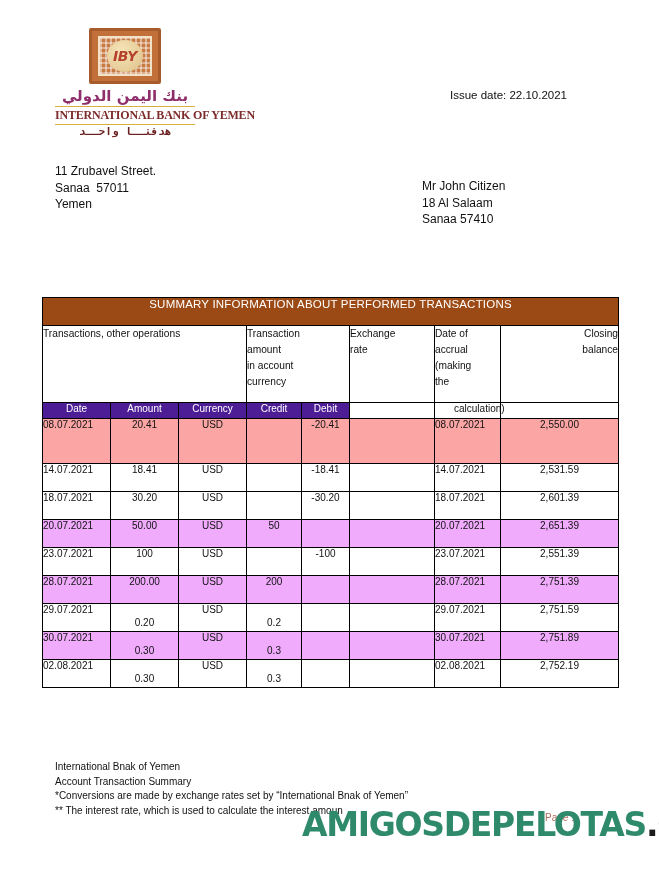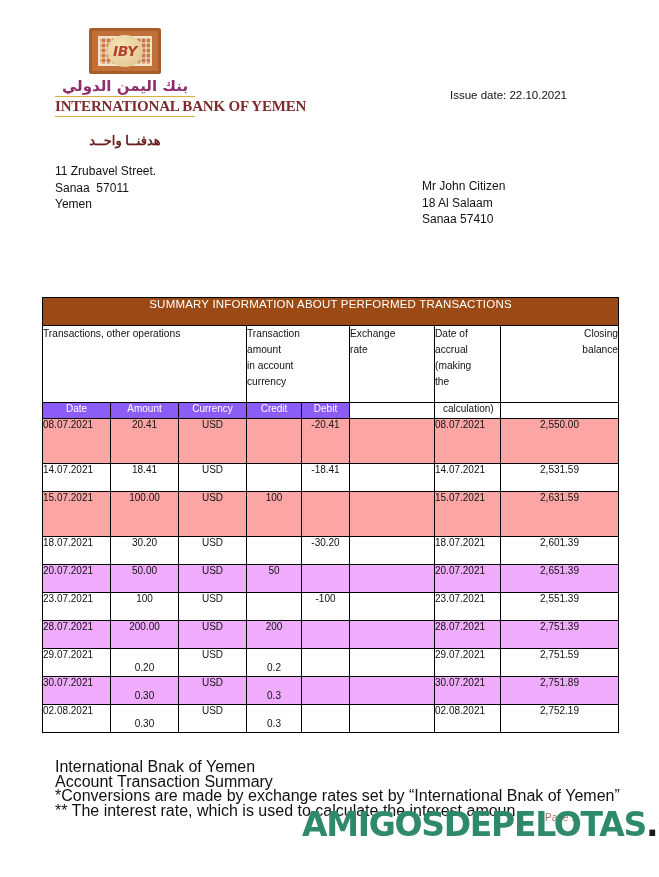--- a/index.html
+++ b/index.html
@@ -25,21 +25,21 @@
   
   .logo-block {
     position: absolute;
     left: 55px;
     top: 28px;
     width: 140px;
     text-align: center;
   }
   .logo-emblem {
     width: 72px;
-    height: 46px;
+    height: 56px;
     margin: 0 auto;
     background: #c2703a;
     border: 3px solid #a85c2c;
     box-sizing: border-box;
     position: relative;
     border-radius: 2px;
   }
   .logo-emblem .inner-frame {
     position: absolute;
     left: 6px; top: 5px; right: 6px; bottom: 5px;
@@ -75,33 +75,33 @@
     font-size: 15px;
     font-weight: bold;
     color: #8e2f6b;
     direction: rtl;
     line-height: 1.05;
     letter-spacing: 0px;
   }
   .logo-en {
     margin-top: 1px;
     font-family: "Liberation Serif", serif;
-    font-size: 15px;
+    font-size: 12px;
     font-weight: bold;
     color: #7d2b2b;
     letter-spacing: -0.2px;
     border-top: 1px solid #d9b03c;
     border-bottom: 1px solid #d9b03c;
     padding: 1px 0;
     white-space: nowrap;
   }
   .logo-slogan {
-    margin-top: 16px;
-    font-family: Liberation Sans, sans-serif;
-    font-size: 13px;
+    margin-top: 0;
+    font-family: Liberation Mono, monospace;
+    font-size: 11px;
     font-weight: bold;
     color: #6b2020;
     direction: rtl;
     letter-spacing: 1px;
   }
 
   
   .issue-date {
     position: absolute;
     left: 450px;
@@ -161,33 +161,33 @@
     height: 76px;
     font-size: 10.2px;
     line-height: 16px;
     padding: 4px 4px 0 4px;
     color: #111;
     background: #ffffff;
   }
   .grp-center { text-align: right; }
 
   .sub-head td {
-    background: #8b5cf6;
+    background: #4c1d95;
     color: #ffffff;
     text-align: center;
     font-size: 10px;
     height: 15px;
     vertical-align: middle;
     padding: 0;
   }
   .sub-head td.plain {
     background: #ffffff;
     color: #111;
     text-align: left;
-    padding: 0 8px;
+    padding: 0 19px;
     vertical-align: top;
   }
 
   .data-row td {
     height: 27px;
     font-size: 10px;
     color: #111;
     padding: 4px 4px 0 4px;
   }
   .data-row.tall td { height: 44px; }
@@ -201,21 +201,21 @@
   .shade-light td { background: #f0abfc; }
   .shade-none td { background: #ffffff; }
 
   .drop { display: block; padding-top: 13px; }
 
   
   .footer {
     position: absolute;
     left: 55px;
     top: 760px;
-    font-size: 16px;
+    font-size: 10px;
     line-height: 14.5px;
     color: #111;
   }
   .page-num {
     position: absolute;
     left: 545px;
     top: 812px;
     font-size: 10px;
     color: #b06a5a;
   }
@@ -321,30 +321,20 @@
           <tr class="data-row shade-none">
             <td class="c-date">14.07.2021</td>
             <td class="c-num">18.41</td>
             <td class="c-cur">USD</td>
             <td class="c-num"></td>
             <td class="c-num">-18.41</td>
             <td class="c-num"></td>
             <td class="c-date">14.07.2021</td>
             <td class="c-bal">2,531.59</td>
           </tr>
-          <tr class="data-row shade-dark tall">
-            <td class="c-date">15.07.2021</td>
-            <td class="c-num">100.00</td>
-            <td class="c-cur">USD</td>
-            <td class="c-num">100</td>
-            <td class="c-num"></td>
-            <td class="c-num"></td>
-            <td class="c-date">15.07.2021</td>
-            <td class="c-bal">2,631.59</td>
-          </tr>
           <tr class="data-row shade-none">
             <td class="c-date">18.07.2021</td>
             <td class="c-num">30.20</td>
             <td class="c-cur">USD</td>
             <td class="c-num"></td>
             <td class="c-num">-30.20</td>
             <td class="c-num"></td>
             <td class="c-date">18.07.2021</td>
             <td class="c-bal">2,601.39</td>
           </tr>

